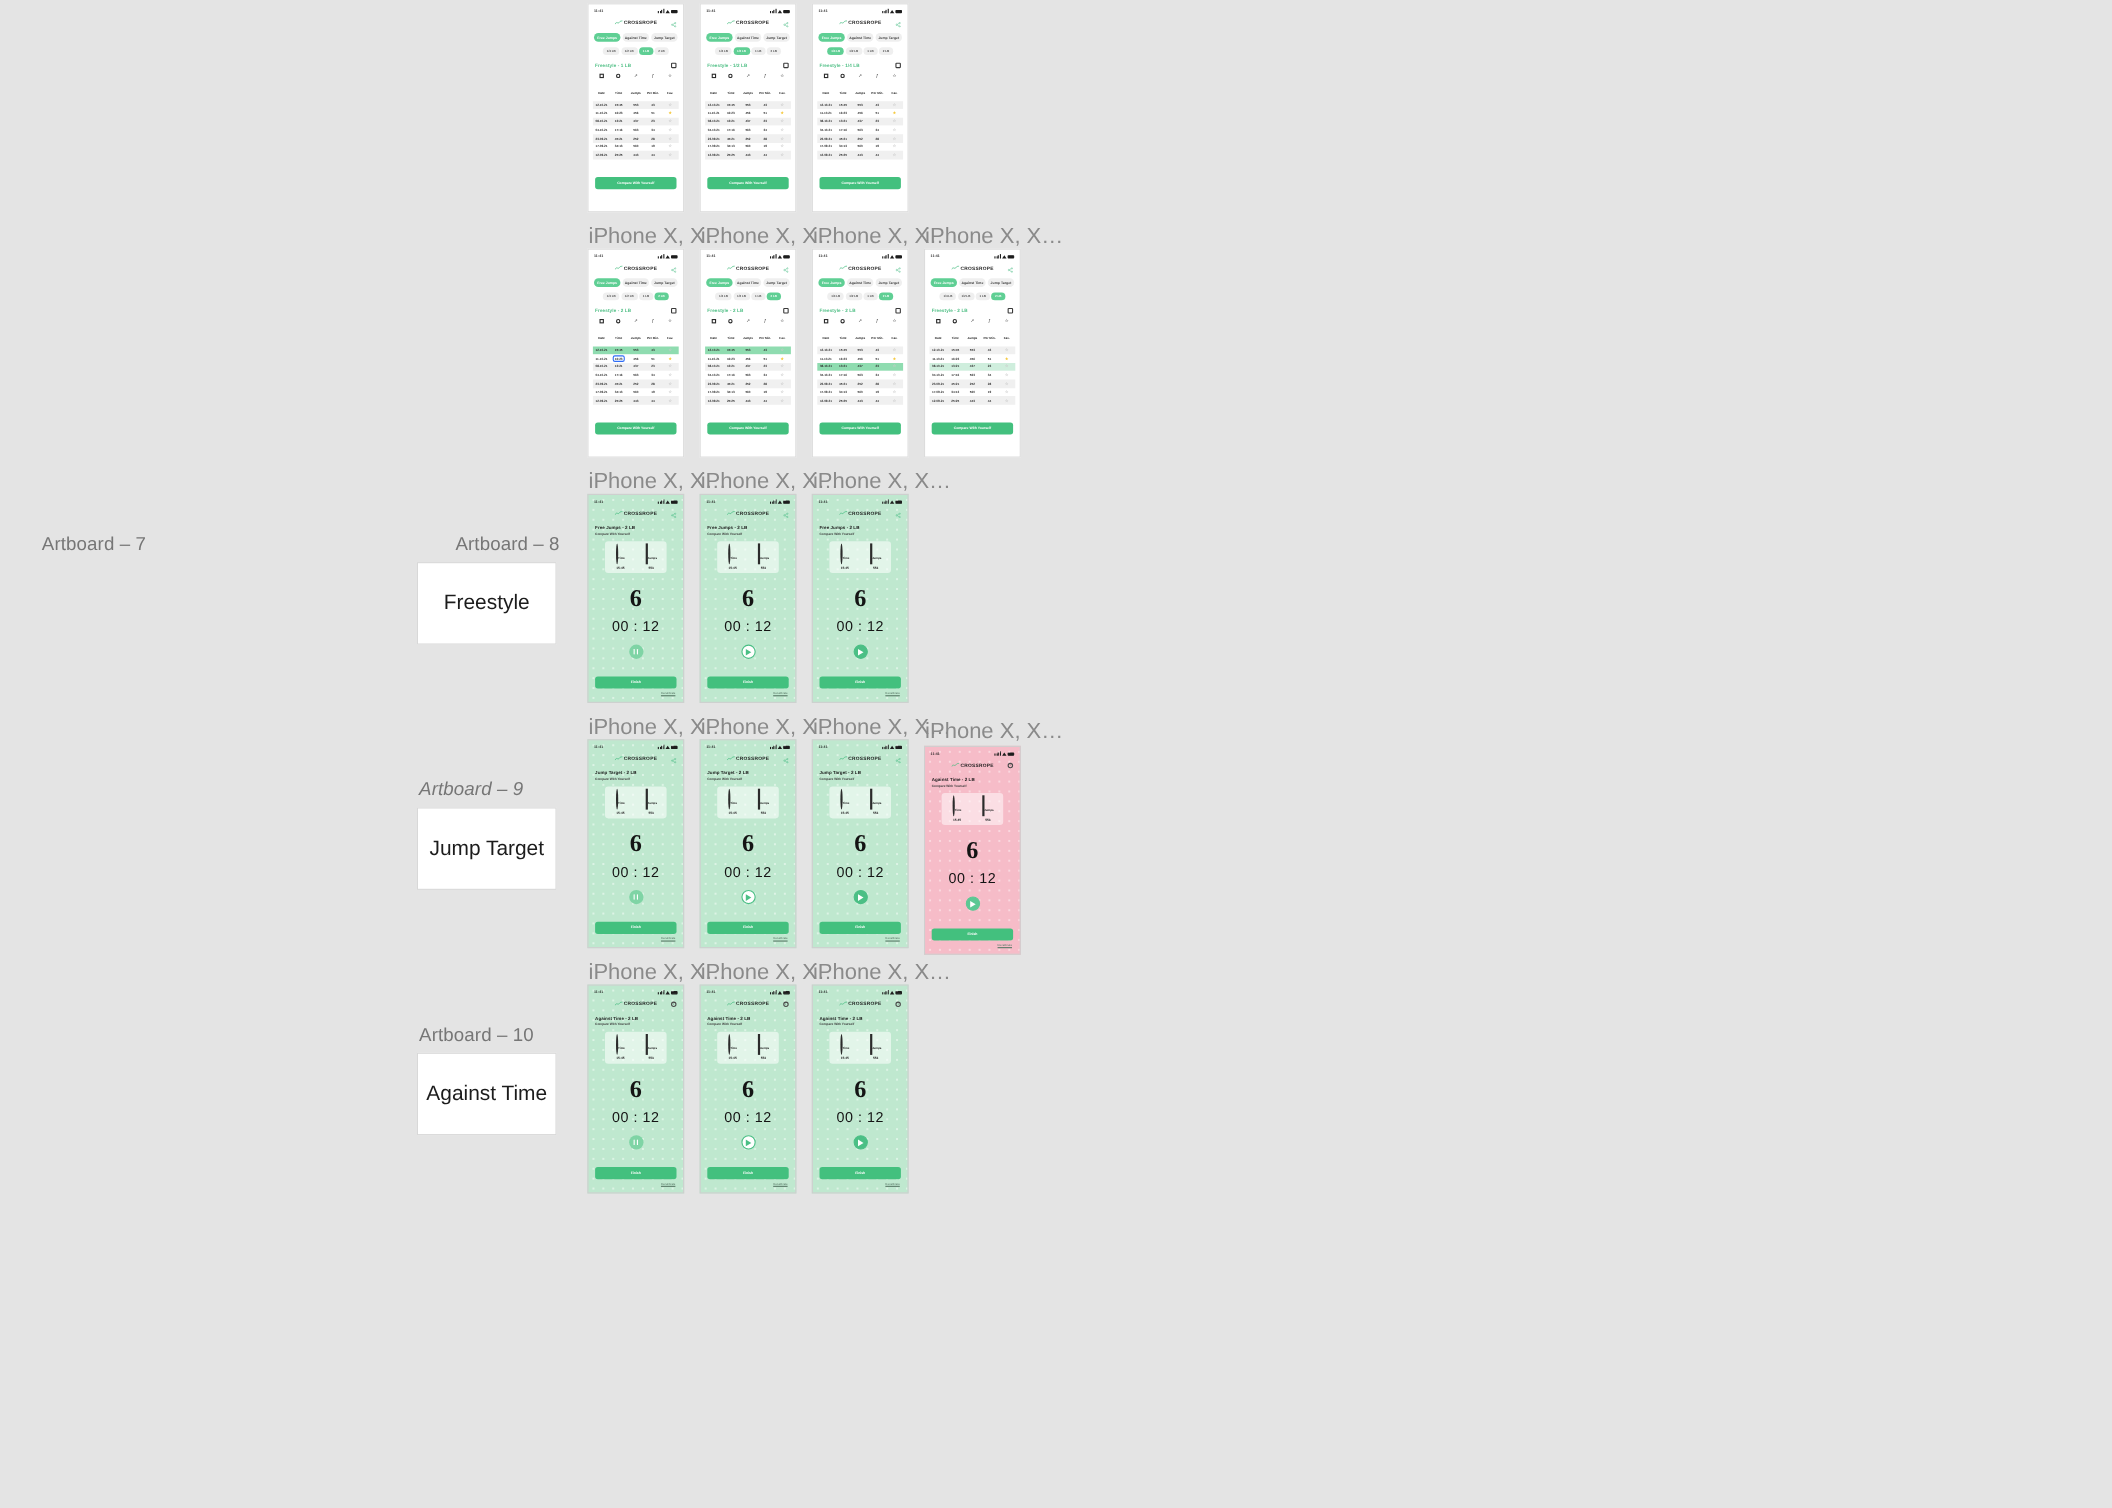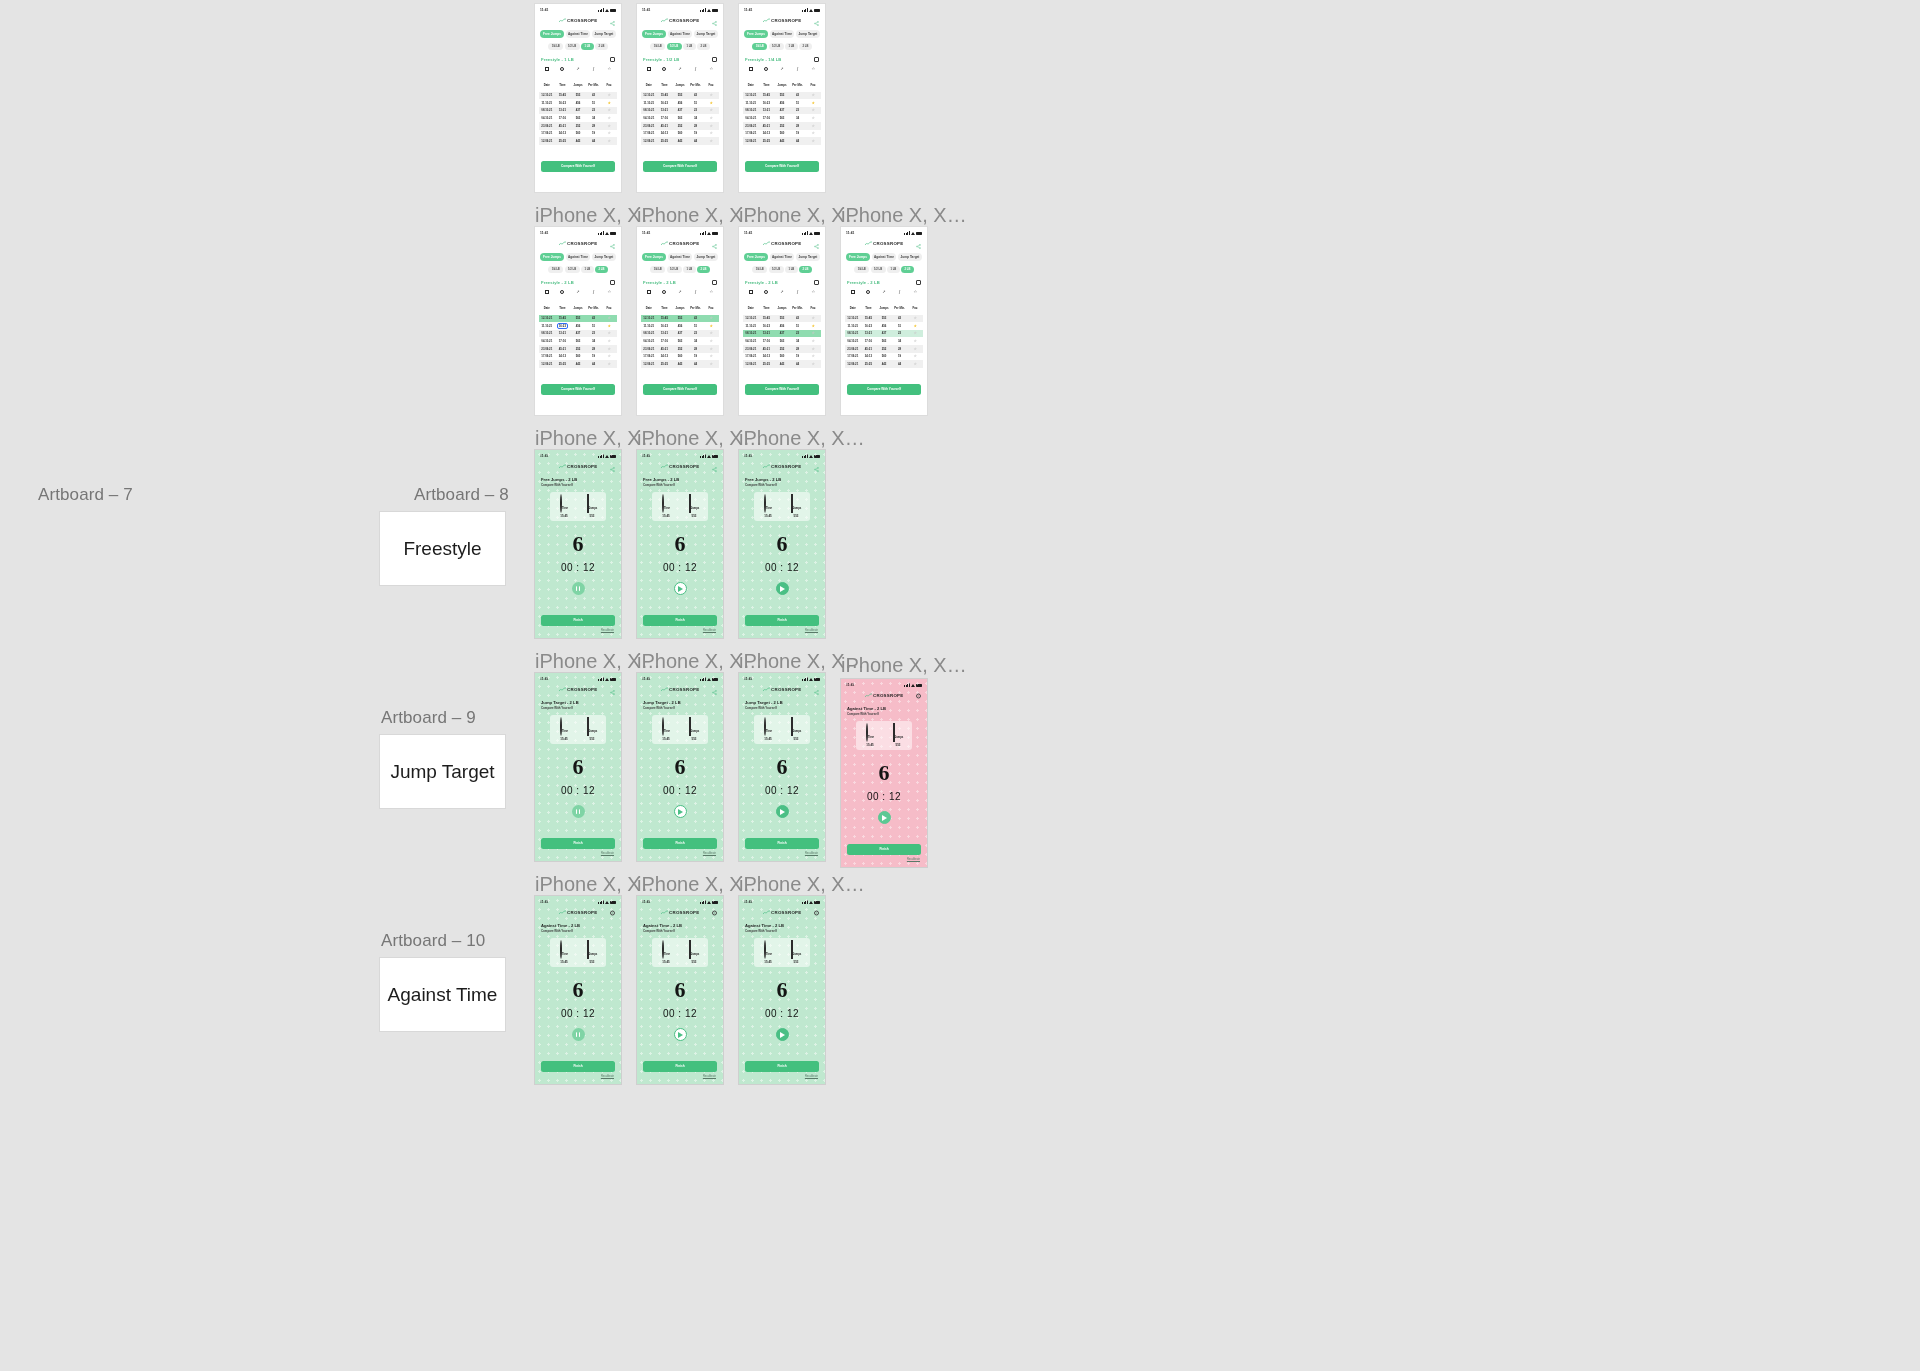--- a/index.html
+++ b/index.html
@@ -132,21 +132,21 @@
              display:flex; }
   .pink .statbox { background:rgba(255,255,255,.5); }
   .statbox > div { flex:1; text-align:center; }
   .statbox .si { width:4px;height:4px;margin:0 auto 1px auto;border:.5px solid #2b2b2b; }
   .statbox .si.circ { border-radius:50%; }
   .statbox .sl { font-size:2.7px; font-weight:bold; color:#1d1d1d; }
   .statbox .sv { font-size:2.9px; font-weight:bold; color:#2b2b2b; margin-top:1.6px; }
   .bignum { position:relative; text-align:center; font-size:22px; font-weight:bold;
             color:#141414; line-height:1; margin-top:12px;
             font-family:"Liberation Serif", serif; }
-  .clock { position:relative; text-align:center; font-size:10px; color:#141414;
+  .clock { position:relative; text-align:center; font-size:13px; color:#141414;
            letter-spacing:.5px; margin-top:7px; }
   .ctrl { position:relative; width:13px;height:13px;border-radius:50%;
           margin:9px auto 0 auto; display:flex;align-items:center;justify-content:center; }
   .ctrl.pause { background:#7fd4a5; }
   .ctrl.play  { background:#ffffff; border:1.2px solid #4bbf85; }
   .ctrl.play.solid { background:#4bbf85; border-color:#4bbf85; }
   .ctrl.play.pinkp { background:#5cc894; border-color:#5cc894; }
   .pbar { display:flex; gap:1.6px; }
   .pbar i { display:block; width:1.6px;height:5px;background:#ffffff;border-radius:.4px; }
   .ptri { width:0;height:0;border-left:5px solid #4bbf85;
@@ -159,21 +159,21 @@
 
 <div id="canvas">
 
   <div class="ab-title" style="left:38px; top:485px;">Artboard – 7</div>
 
   <div class="ab-title" style="left:381px; top:485px;margin-left:33px;">Artboard – 8</div>
   <div class="ab-card" style="left:379px; top:511px; width:127px; height:75px;">
     <span>Freestyle</span>
   </div>
 
-  <div class="ab-title" style="left:381px; top:708px;">Artboard – 9</div>
+  <div class="ab-title" style="left:381px; top:708px;font-style:italic;">Artboard – 9</div>
   <div class="ab-card" style="left:379px; top:734px; width:127px; height:75px;">
     <span>Jump Target</span>
   </div>
 
   <div class="ab-title" style="left:381px; top:931px;">Artboard – 10</div>
   <div class="ab-card" style="left:379px; top:957px; width:127px; height:75px;">
     <span>Against Time</span>
   </div>
 
   <div class="dev-label" style="left:535px; top:204px;">iPhone X, X…</div>

